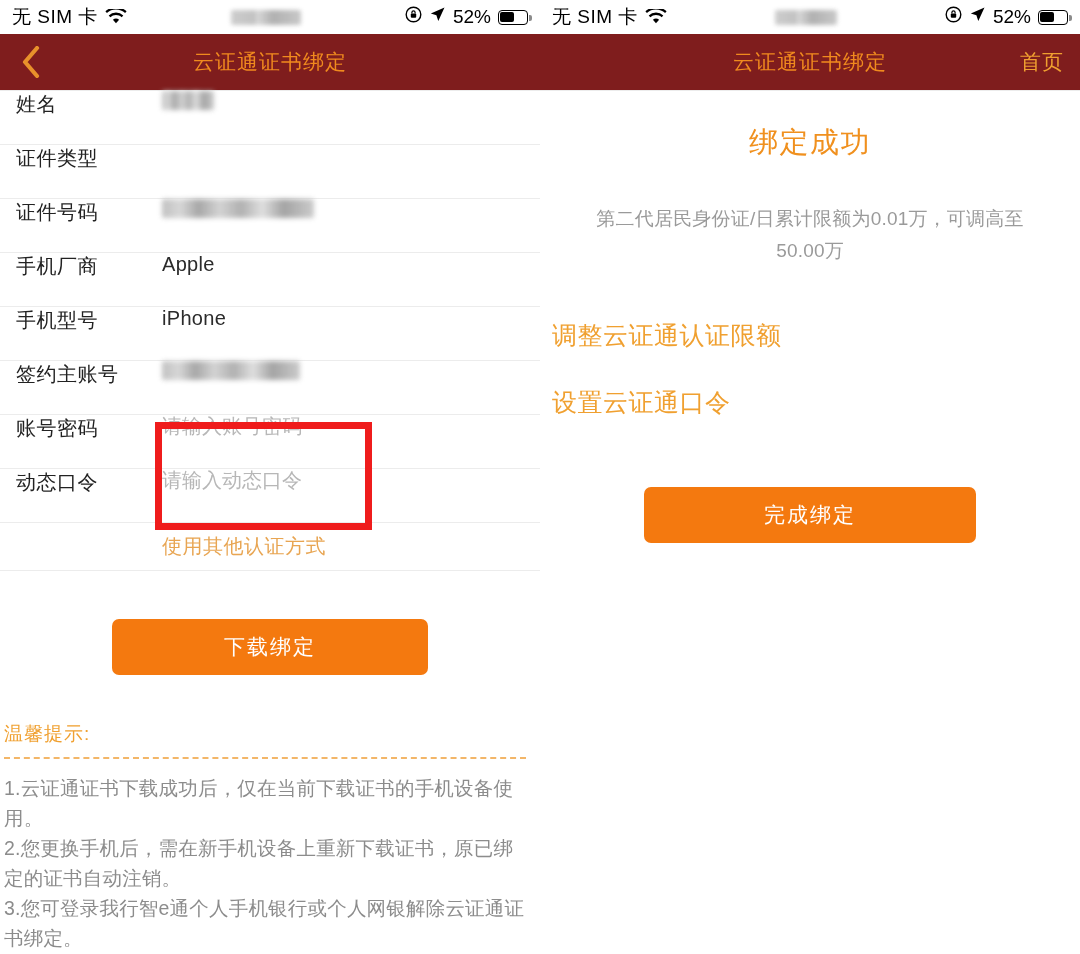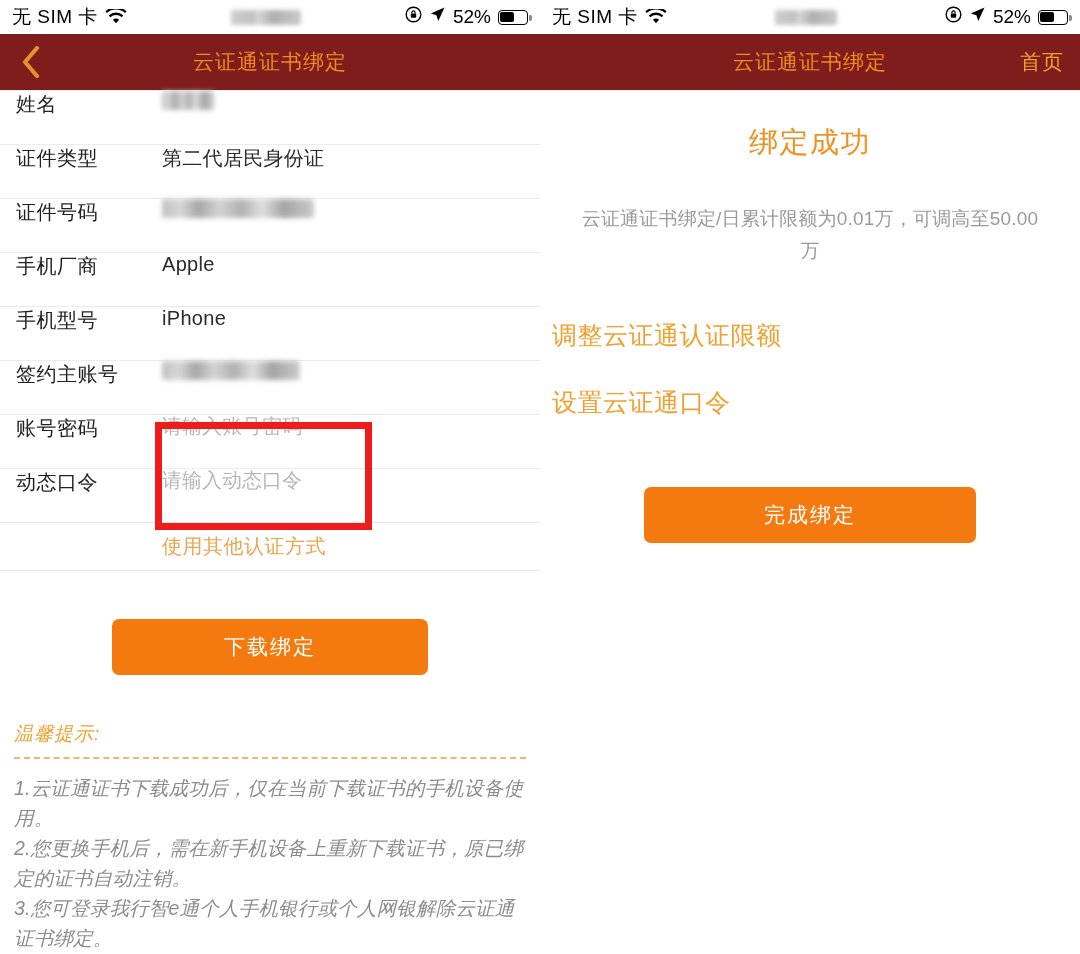--- a/index.html
+++ b/index.html
@@ -76,21 +76,21 @@
   }
 
   .btn-wrap { padding: 48px 112px 0 112px; }
   .btn-primary {
     width: 100%; height: 56px; border: none; border-radius: 7px;
     background: #f4790f; color: #fff; font-size: 21px; letter-spacing: 2px;
     font-family: inherit; cursor: pointer; display: flex; align-items: center; justify-content: center;
   }
 
   
-  .tips { padding: 46px 14px 0 14px; font-style: italic; }
+  .tips { padding: 46px 14px 0 4px; }
   .tips-title { font-size: 19px; color: #f0a030; letter-spacing: 1px; margin-bottom: 10px; }
   .tips-divider { height: 0; border-top: 2px dashed #f3b668; margin-bottom: 14px; }
   .tips-body { font-size: 19.5px; line-height: 30px; color: #8c8c8c; letter-spacing: .2px; }
   .tips-body p { margin: 0; }
 
   
   .rp-top-border { border-top: 1px solid #ececec; }
   .success-title {
     text-align: center; font-size: 29px; color: #f0901e;
     letter-spacing: 1.5px; padding-top: 32px;
@@ -153,21 +153,20 @@
       <div class="nav-title">云证通证书绑定</div>
     </div>
 
     <div class="form-list" id="left-form-list">
         <div class="form-row">
           <span class="row-label">姓名</span>
           <span class="row-value blurred" style="width: 52px;"></span>
         </div>
         <div class="form-row">
           <span class="row-label">证件类型</span>
-          <span class="row-value">第二代居民身份证</span>
         </div>
         <div class="form-row">
           <span class="row-label">证件号码</span>
           <span class="row-value blurred" style="width: 152px;"></span>
         </div>
         <div class="form-row">
           <span class="row-label">手机厂商</span>
           <span class="row-value">Apple</span>
         </div>
         <div class="form-row">
@@ -245,21 +244,21 @@
       </div>
     </div>
 
     <div class="navbar">
       <div class="nav-title">云证通证书绑定</div>
       <div class="nav-right">首页</div>
     </div>
 
     <div class="rp-top-border">
       <div class="success-title">绑定成功</div>
-      <div class="quota-text">云证通证书绑定/日累计限额为0.01万，可调高至50.00万</div>
+      <div class="quota-text">第二代居民身份证/日累计限额为0.01万，可调高至50.00万</div>
 
       <div class="link-list" id="right-links">
           <div class="link-item">调整云证通认证限额</div>
           <div class="link-item">设置云证通口令</div>
         </div>
 
       <div class="btn-wrap-right">
         <button class="btn-primary">完成绑定</button>
       </div>
     </div>

